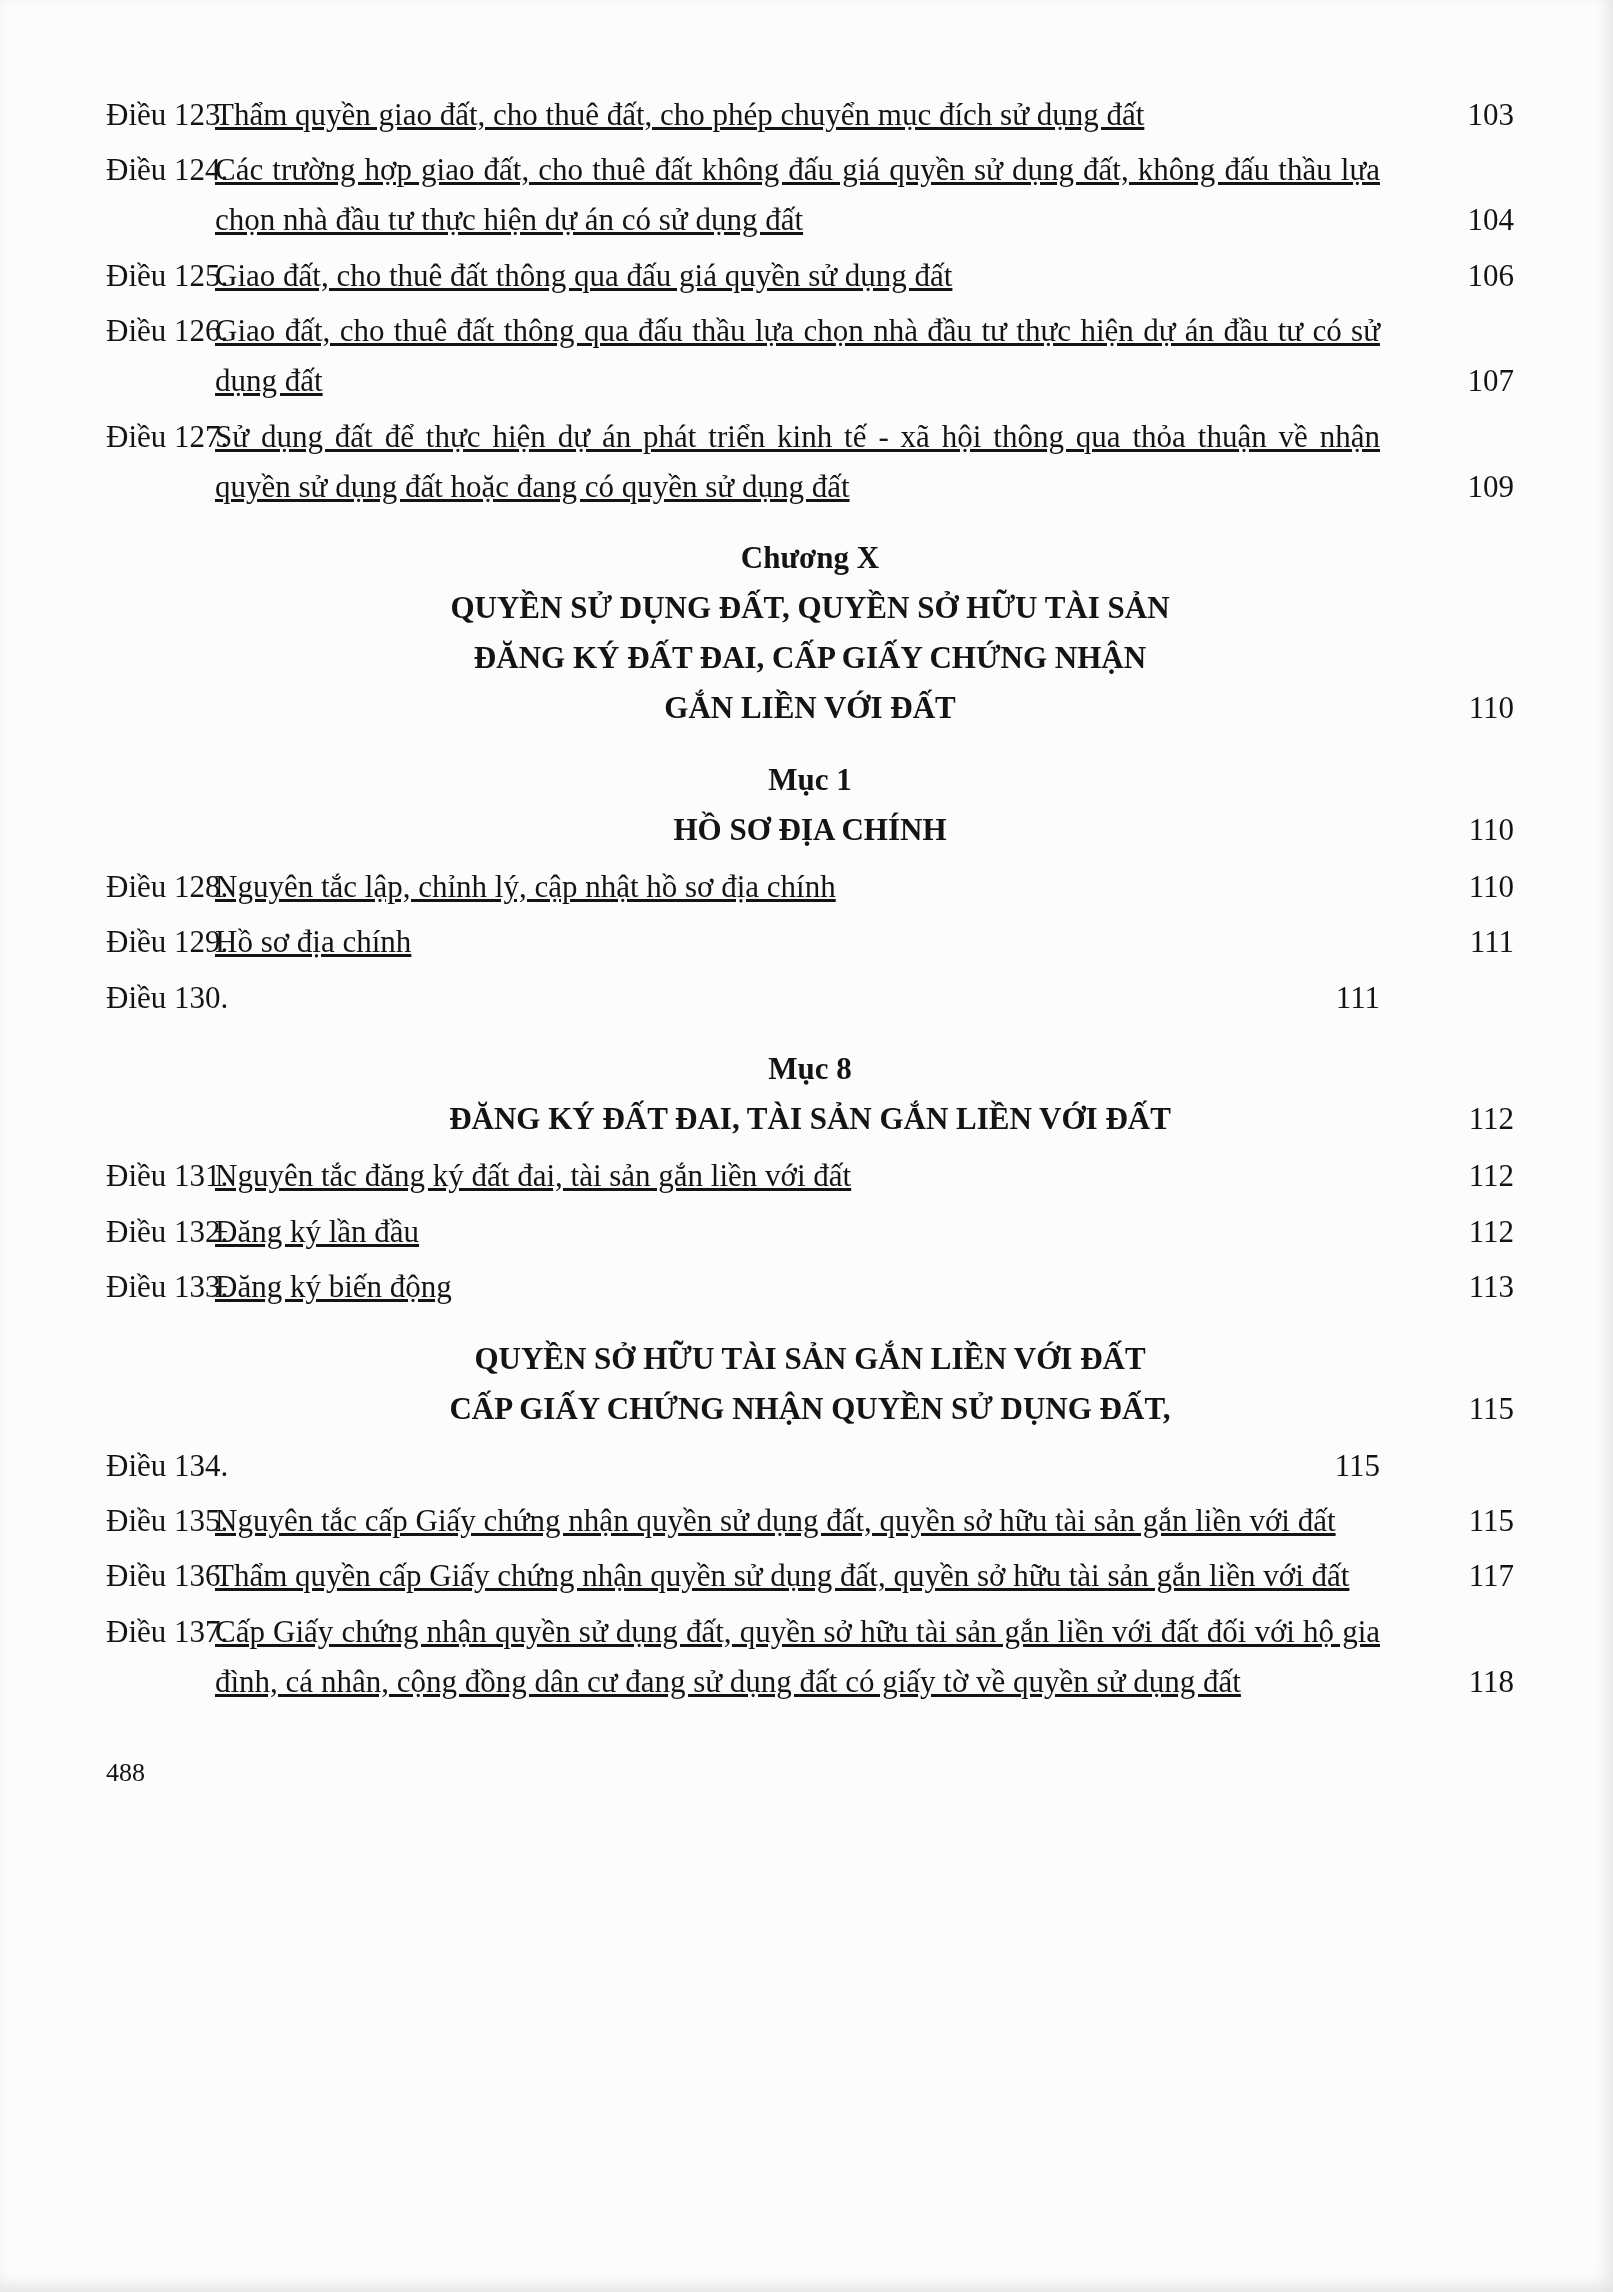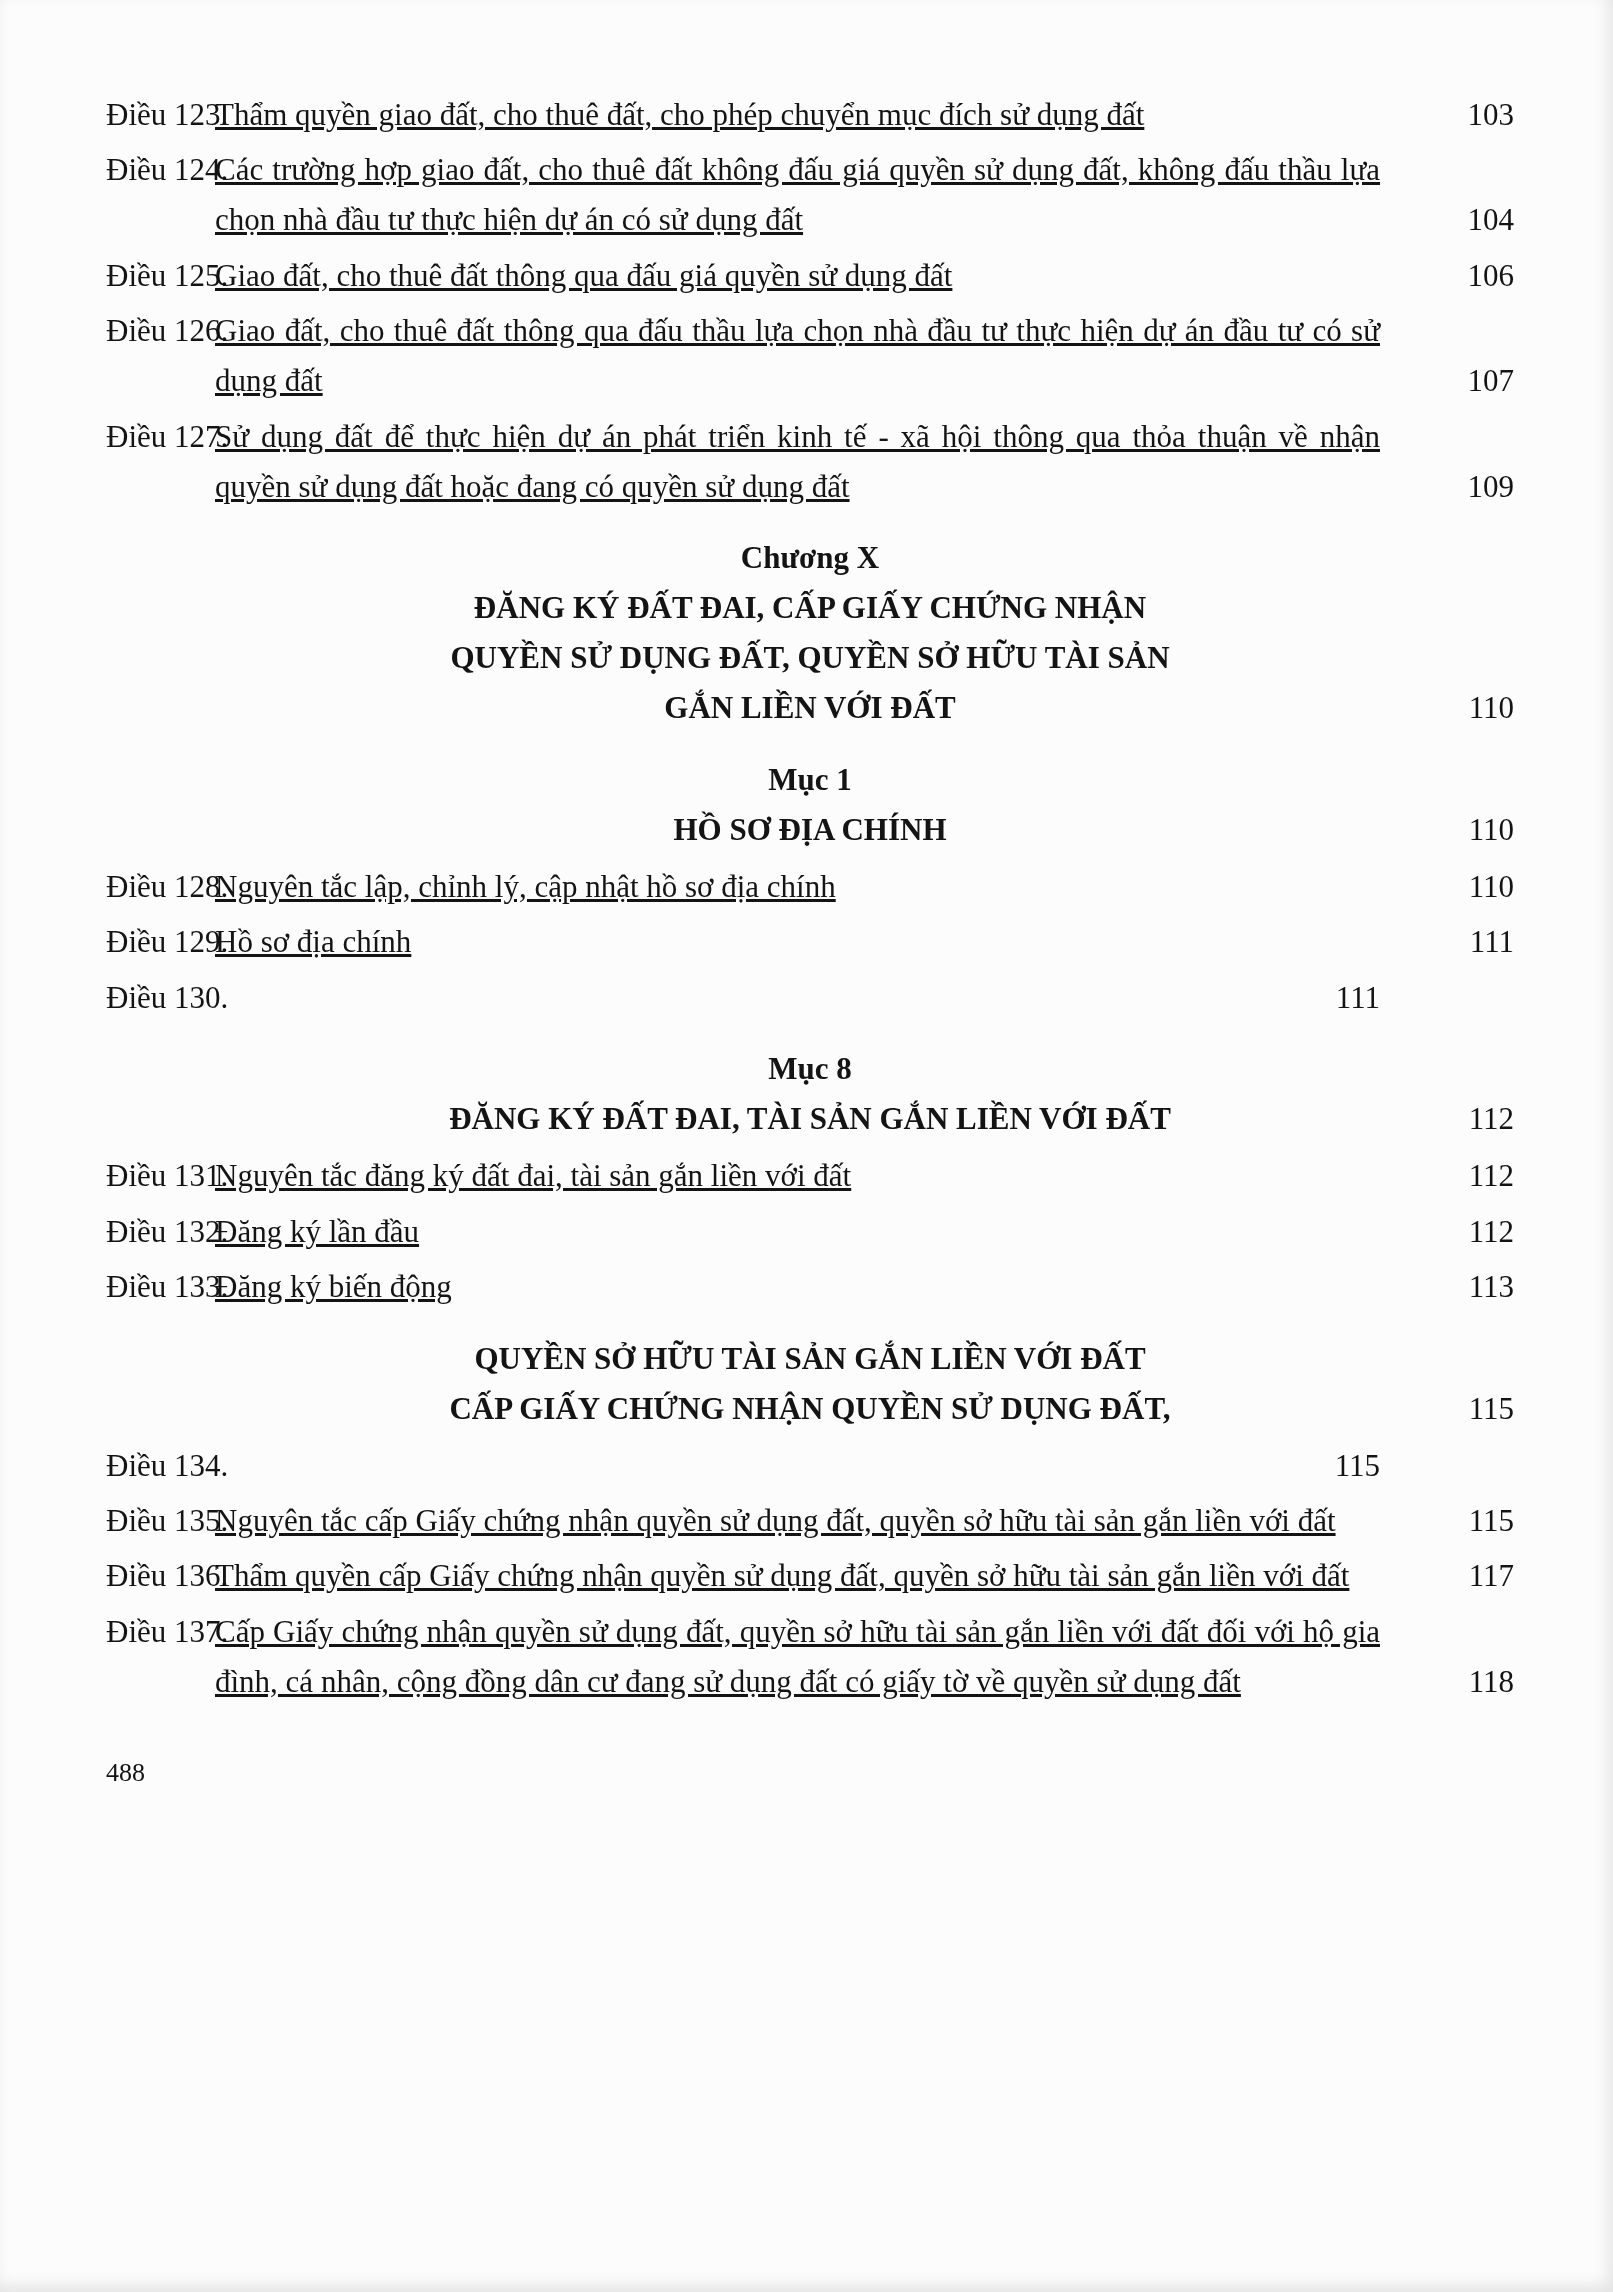--- a/index.html
+++ b/index.html
@@ -86,22 +86,22 @@
     </div>
 
     <div class="entry">
       <span class="lbl">Điều 127.</span>
       <span class="txt">Sử dụng đất để thực hiện dự án phát triển kinh tế - xã hội thông qua thỏa thuận về nhận quyền sử dụng đất hoặc đang có quyền sử dụng đất</span>
       <span class="pg">109</span>
     </div>
 
     <div class="heading">
       <div class="kicker">Chương X</div>
+      <div class="hline">QUYỀN SỬ DỤNG ĐẤT, QUYỀN SỞ HỮU TÀI SẢN</div>
       <div class="hline">ĐĂNG KÝ ĐẤT ĐAI, CẤP GIẤY CHỨNG NHẬN</div>
-      <div class="hline">QUYỀN SỬ DỤNG ĐẤT, QUYỀN SỞ HỮU TÀI SẢN</div>
       <div class="hline">GẮN LIỀN VỚI ĐẤT</div>
       <span class="pg">110</span>
     </div>
 
     <div class="heading">
       <div class="kicker">Mục 1</div>
       <div class="hline">HỒ SƠ ĐỊA CHÍNH</div>
       <span class="pg">110</span>
     </div>
 

